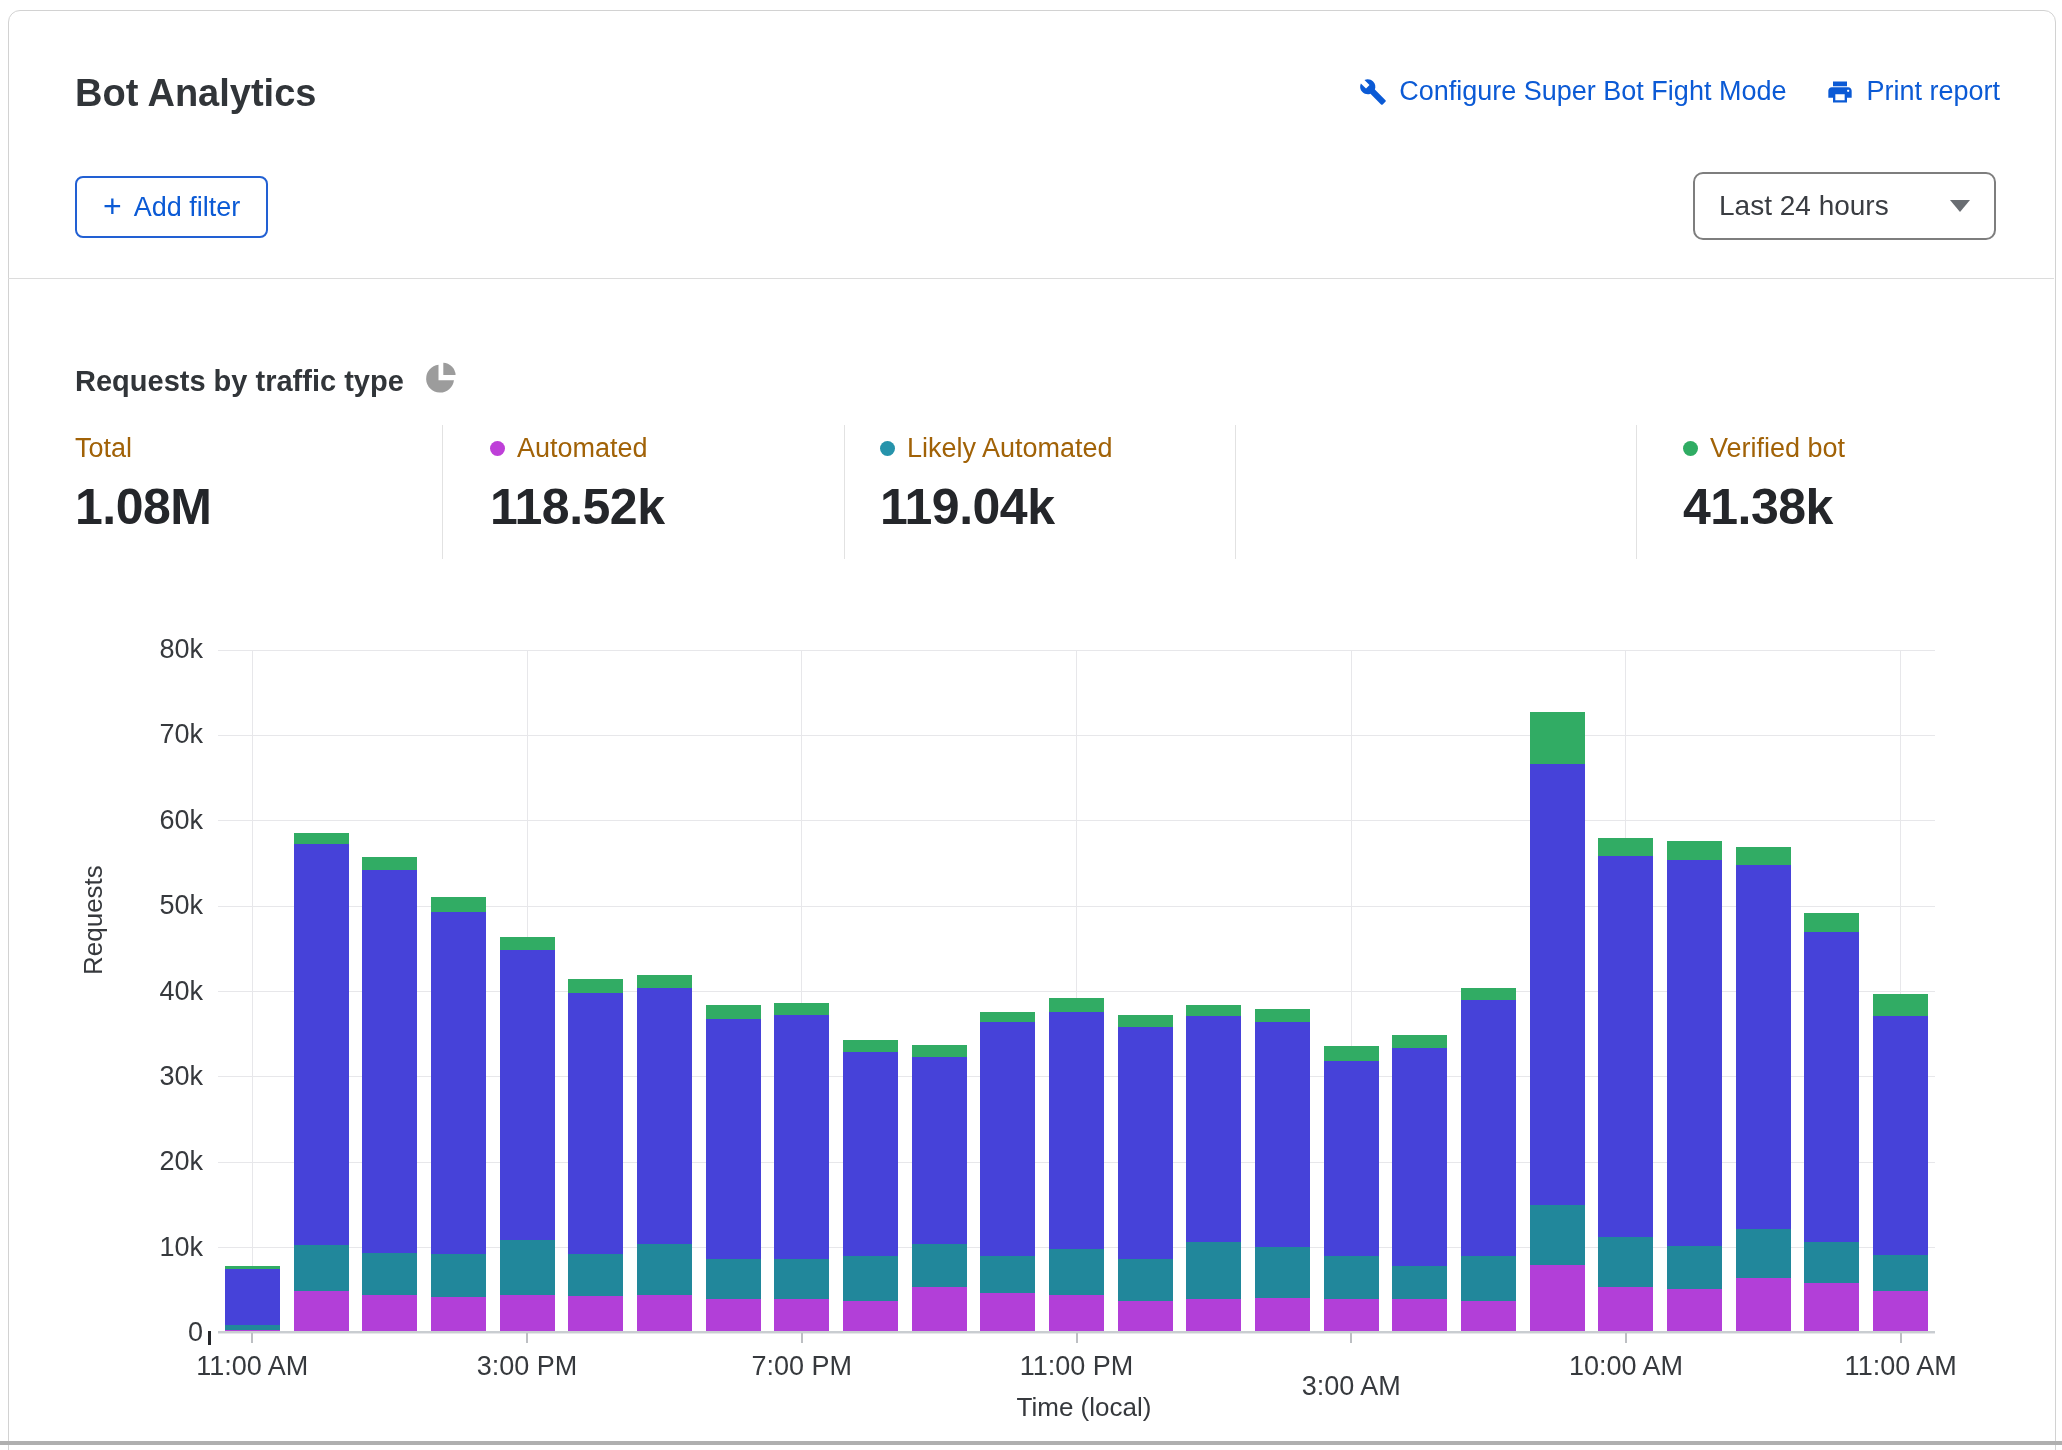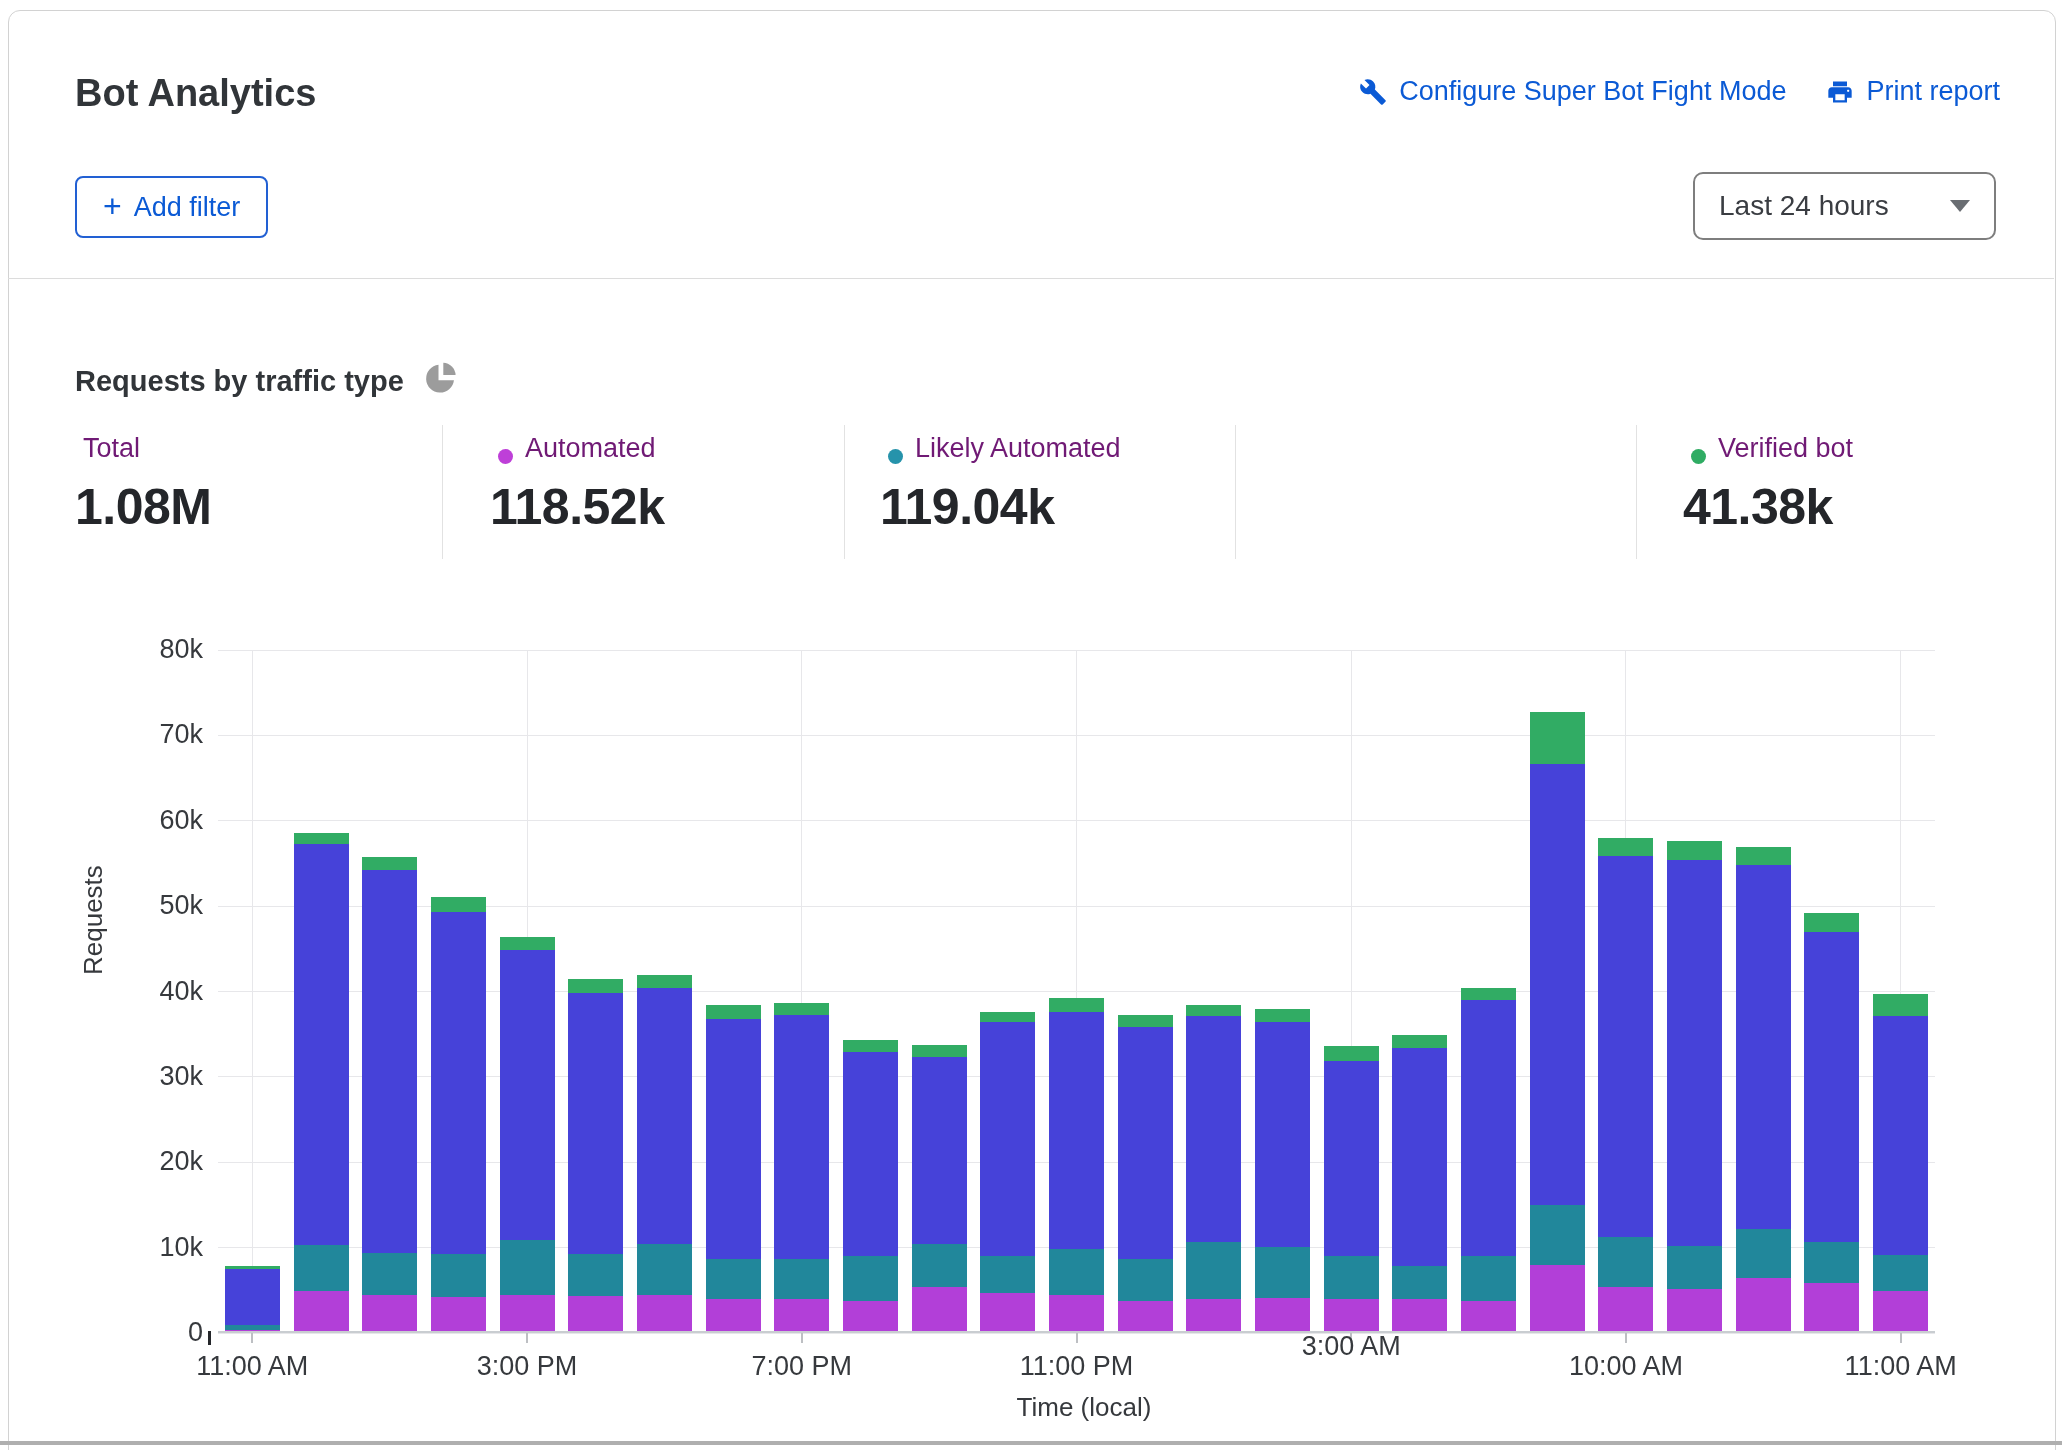--- a/index.html
+++ b/index.html
@@ -18,21 +18,21 @@
   .dropdown{position:absolute;right:66px;top:172px;width:303px;height:68px;border:2px solid #7E7E7E;
         border-radius:10px;display:flex;align-items:center;justify-content:space-between;
         padding:0 24px;font-size:28px;color:#3A3D42;background:#fff;cursor:pointer;box-sizing:border-box;}
   .caret{width:0;height:0;border-left:10px solid transparent;border-right:10px solid transparent;
         border-top:12px solid #696D72;}
   .hdr-divider{position:absolute;left:8px;top:278px;width:2046px;height:1px;background:#DCDCDC;}
   .section-title{position:absolute;left:75px;top:360px;font-size:29px;font-weight:700;color:#313539;
         display:flex;align-items:center;gap:18px;}
   .stats{position:absolute;left:0;top:425px;width:2062px;height:140px;}
   .stat-col{position:absolute;top:8px;}
-  .stat-label{display:flex;align-items:flex-end;gap:12px;font-size:27px;color:#701a75;margin-left:8px;}
+  .stat-label{display:flex;align-items:center;gap:12px;font-size:27px;color:#a16207;}
   .dot{width:15px;height:15px;border-radius:50%;display:inline-block;}
   .stat-value{margin-top:14px;font-size:50px;font-weight:700;color:#24262A;letter-spacing:-0.5px;}
   .stat-divider{position:absolute;top:0;width:1px;height:134px;background:#E2E2E2;}
   
   #chart-area{position:absolute;left:218px;top:650px;width:1717px;height:683px;}
   .hgrid{position:absolute;left:0;width:100%;height:1px;background:#E7E7EA;}
   .vgrid{position:absolute;top:0;width:1px;height:100%;background:#E7E7EA;}
   .ylab{position:absolute;width:90px;text-align:right;font-size:27px;color:#36393D;}
   .xlab{position:absolute;font-size:27px;color:#36393D;white-space:nowrap;transform:translateX(-50%);}
   .baseline{position:absolute;left:0;bottom:0;width:100%;height:2px;background:#C9CDD1;z-index:5;}
@@ -158,21 +158,21 @@
     <div class="xtick" style="left: 308.06px;"></div>
     <div class="xlab" style="left: 309.06px; top: 701px;">3:00 PM</div>
     <div class="vgrid" style="left: 583.28px;"></div>
     <div class="xtick" style="left: 582.78px;"></div>
     <div class="xlab" style="left: 583.78px; top: 701px;">7:00 PM</div>
     <div class="vgrid" style="left: 858px;"></div>
     <div class="xtick" style="left: 857.5px;"></div>
     <div class="xlab" style="left: 858.5px; top: 701px;">11:00 PM</div>
     <div class="vgrid" style="left: 1132.72px;"></div>
     <div class="xtick" style="left: 1132.22px;"></div>
-    <div class="xlab" style="left: 1133.22px; top: 681px;">3:00 AM</div>
+    <div class="xlab" style="left: 1133.22px; top: 721px;">3:00 AM</div>
     <div class="vgrid" style="left: 1407.44px;"></div>
     <div class="xtick" style="left: 1406.94px;"></div>
     <div class="xlab" style="left: 1407.94px; top: 701px;">10:00 AM</div>
     <div class="vgrid" style="left: 1682.16px;"></div>
     <div class="xtick" style="left: 1681.66px;"></div>
     <div class="xlab" style="left: 1682.66px; top: 701px;">11:00 AM</div>
     <div class="bar" style="left: 6.84px; width: 55px;">
       <div class="seg" style="height: 2.56125px; background: rgb(178, 63, 216);"></div>
       <div class="seg" style="height: 5.1225px; background: rgb(33, 135, 155);"></div>
       <div class="seg" style="height: 56.3475px; background: rgb(70, 66, 217);"></div>

